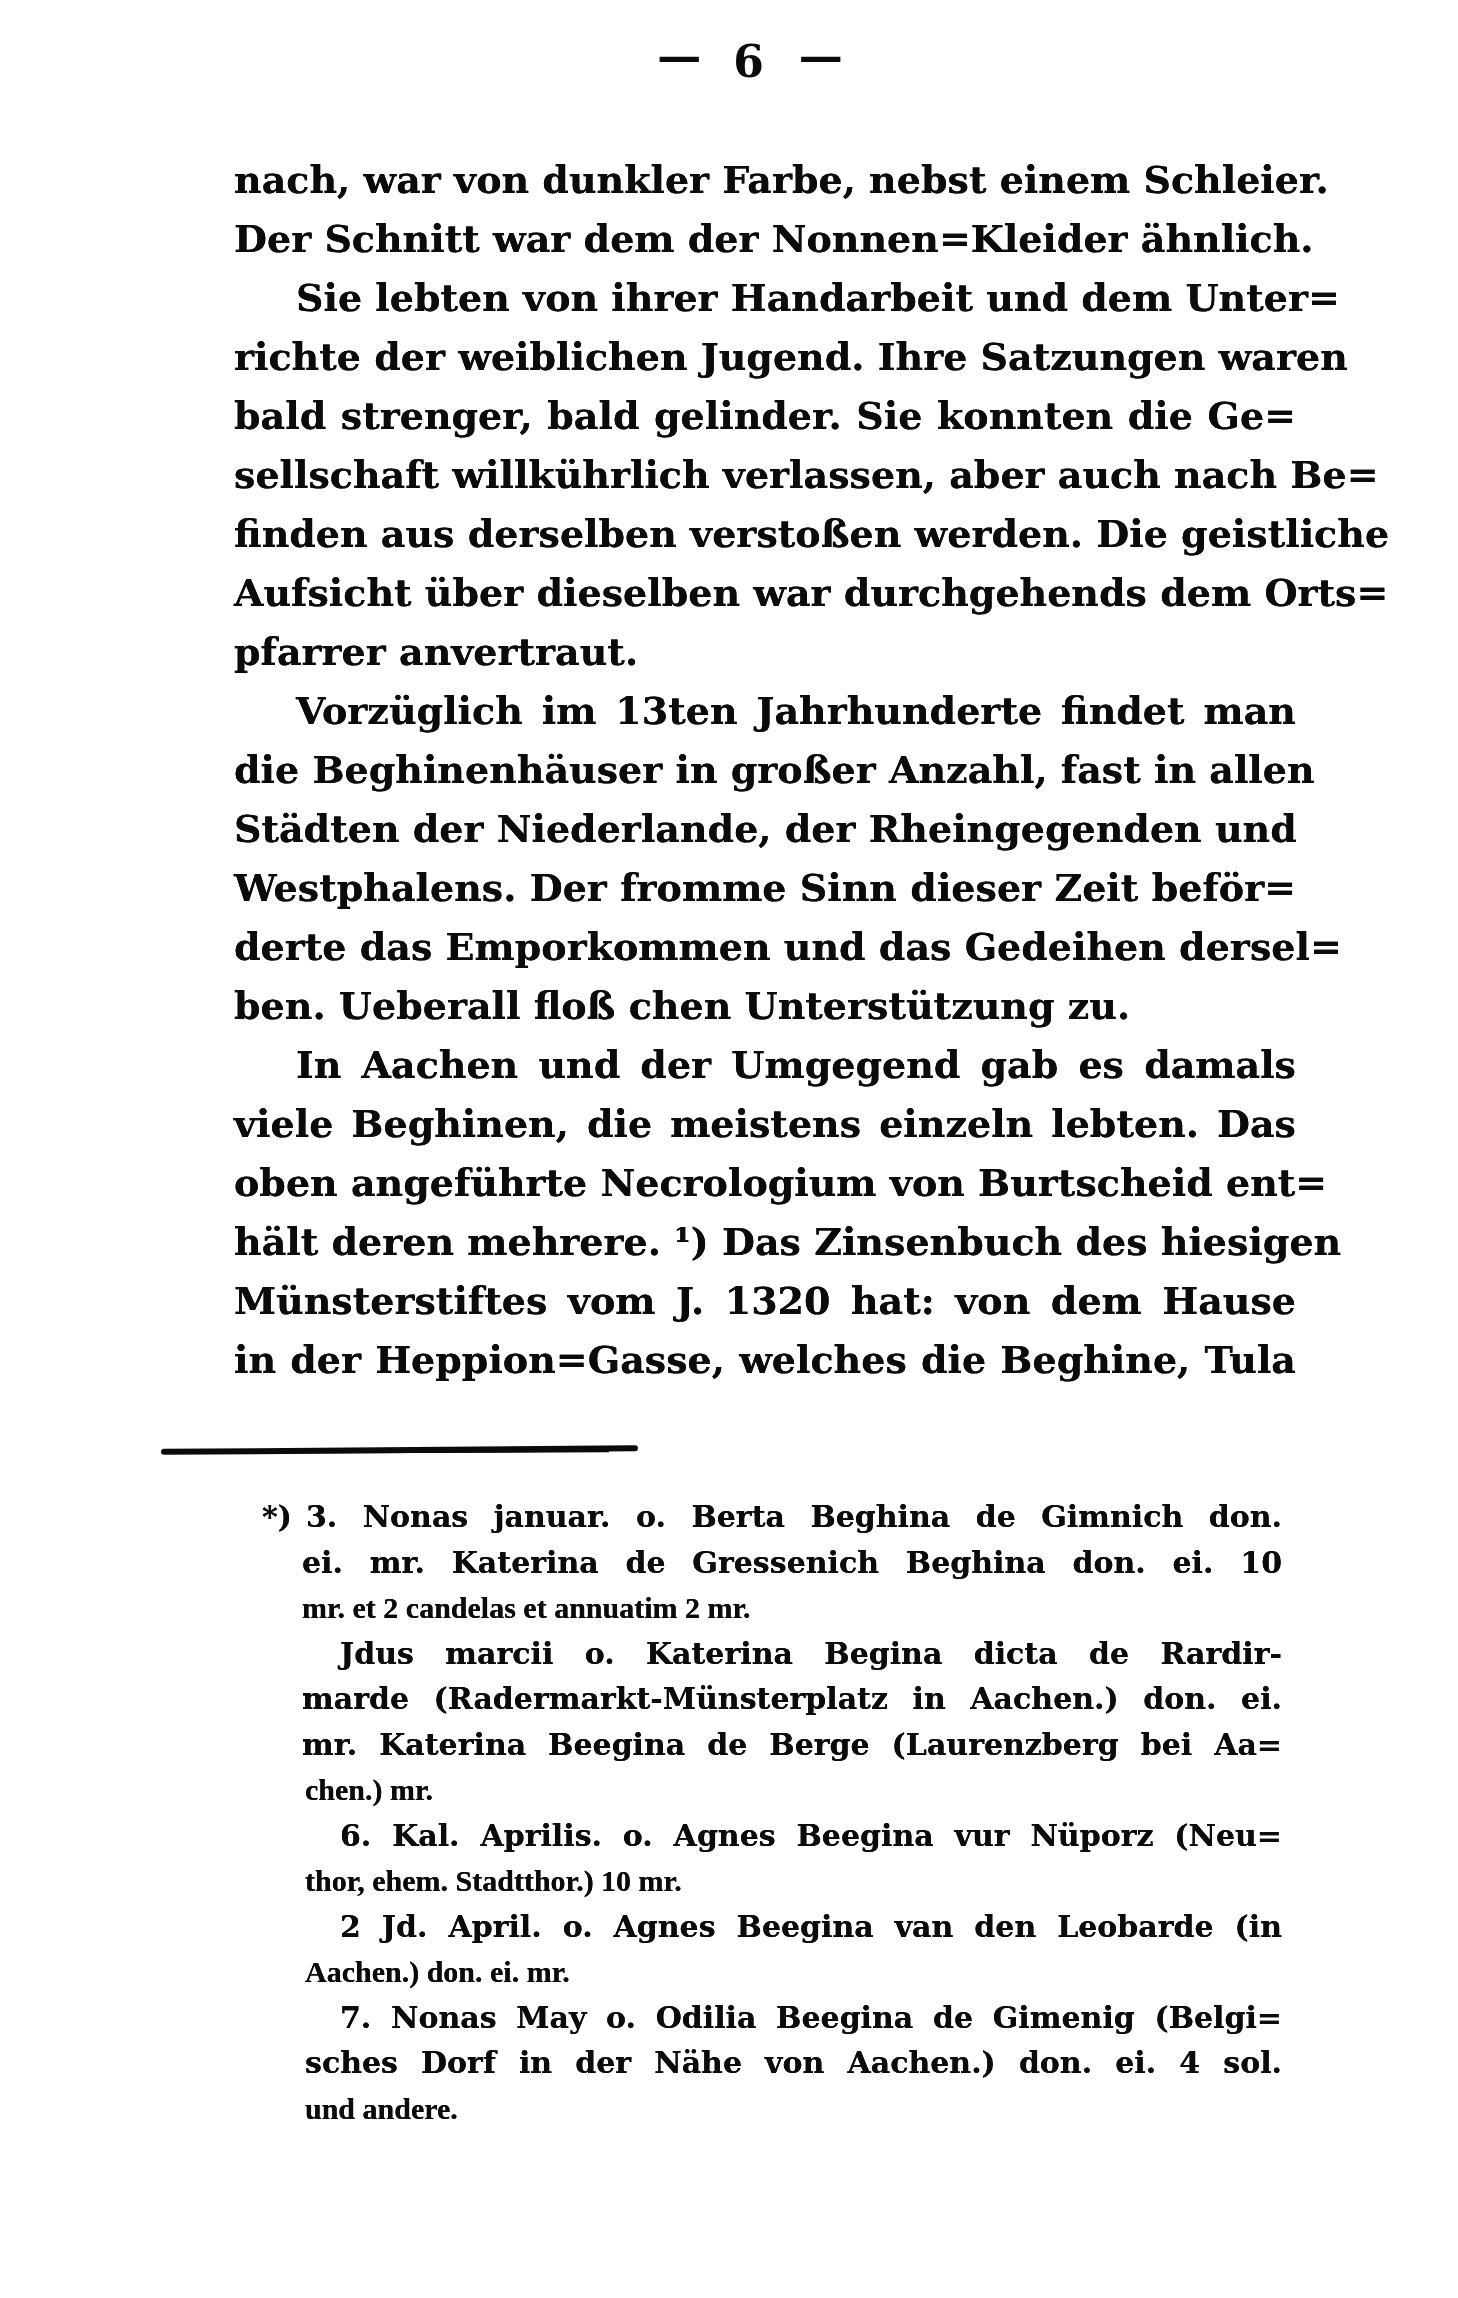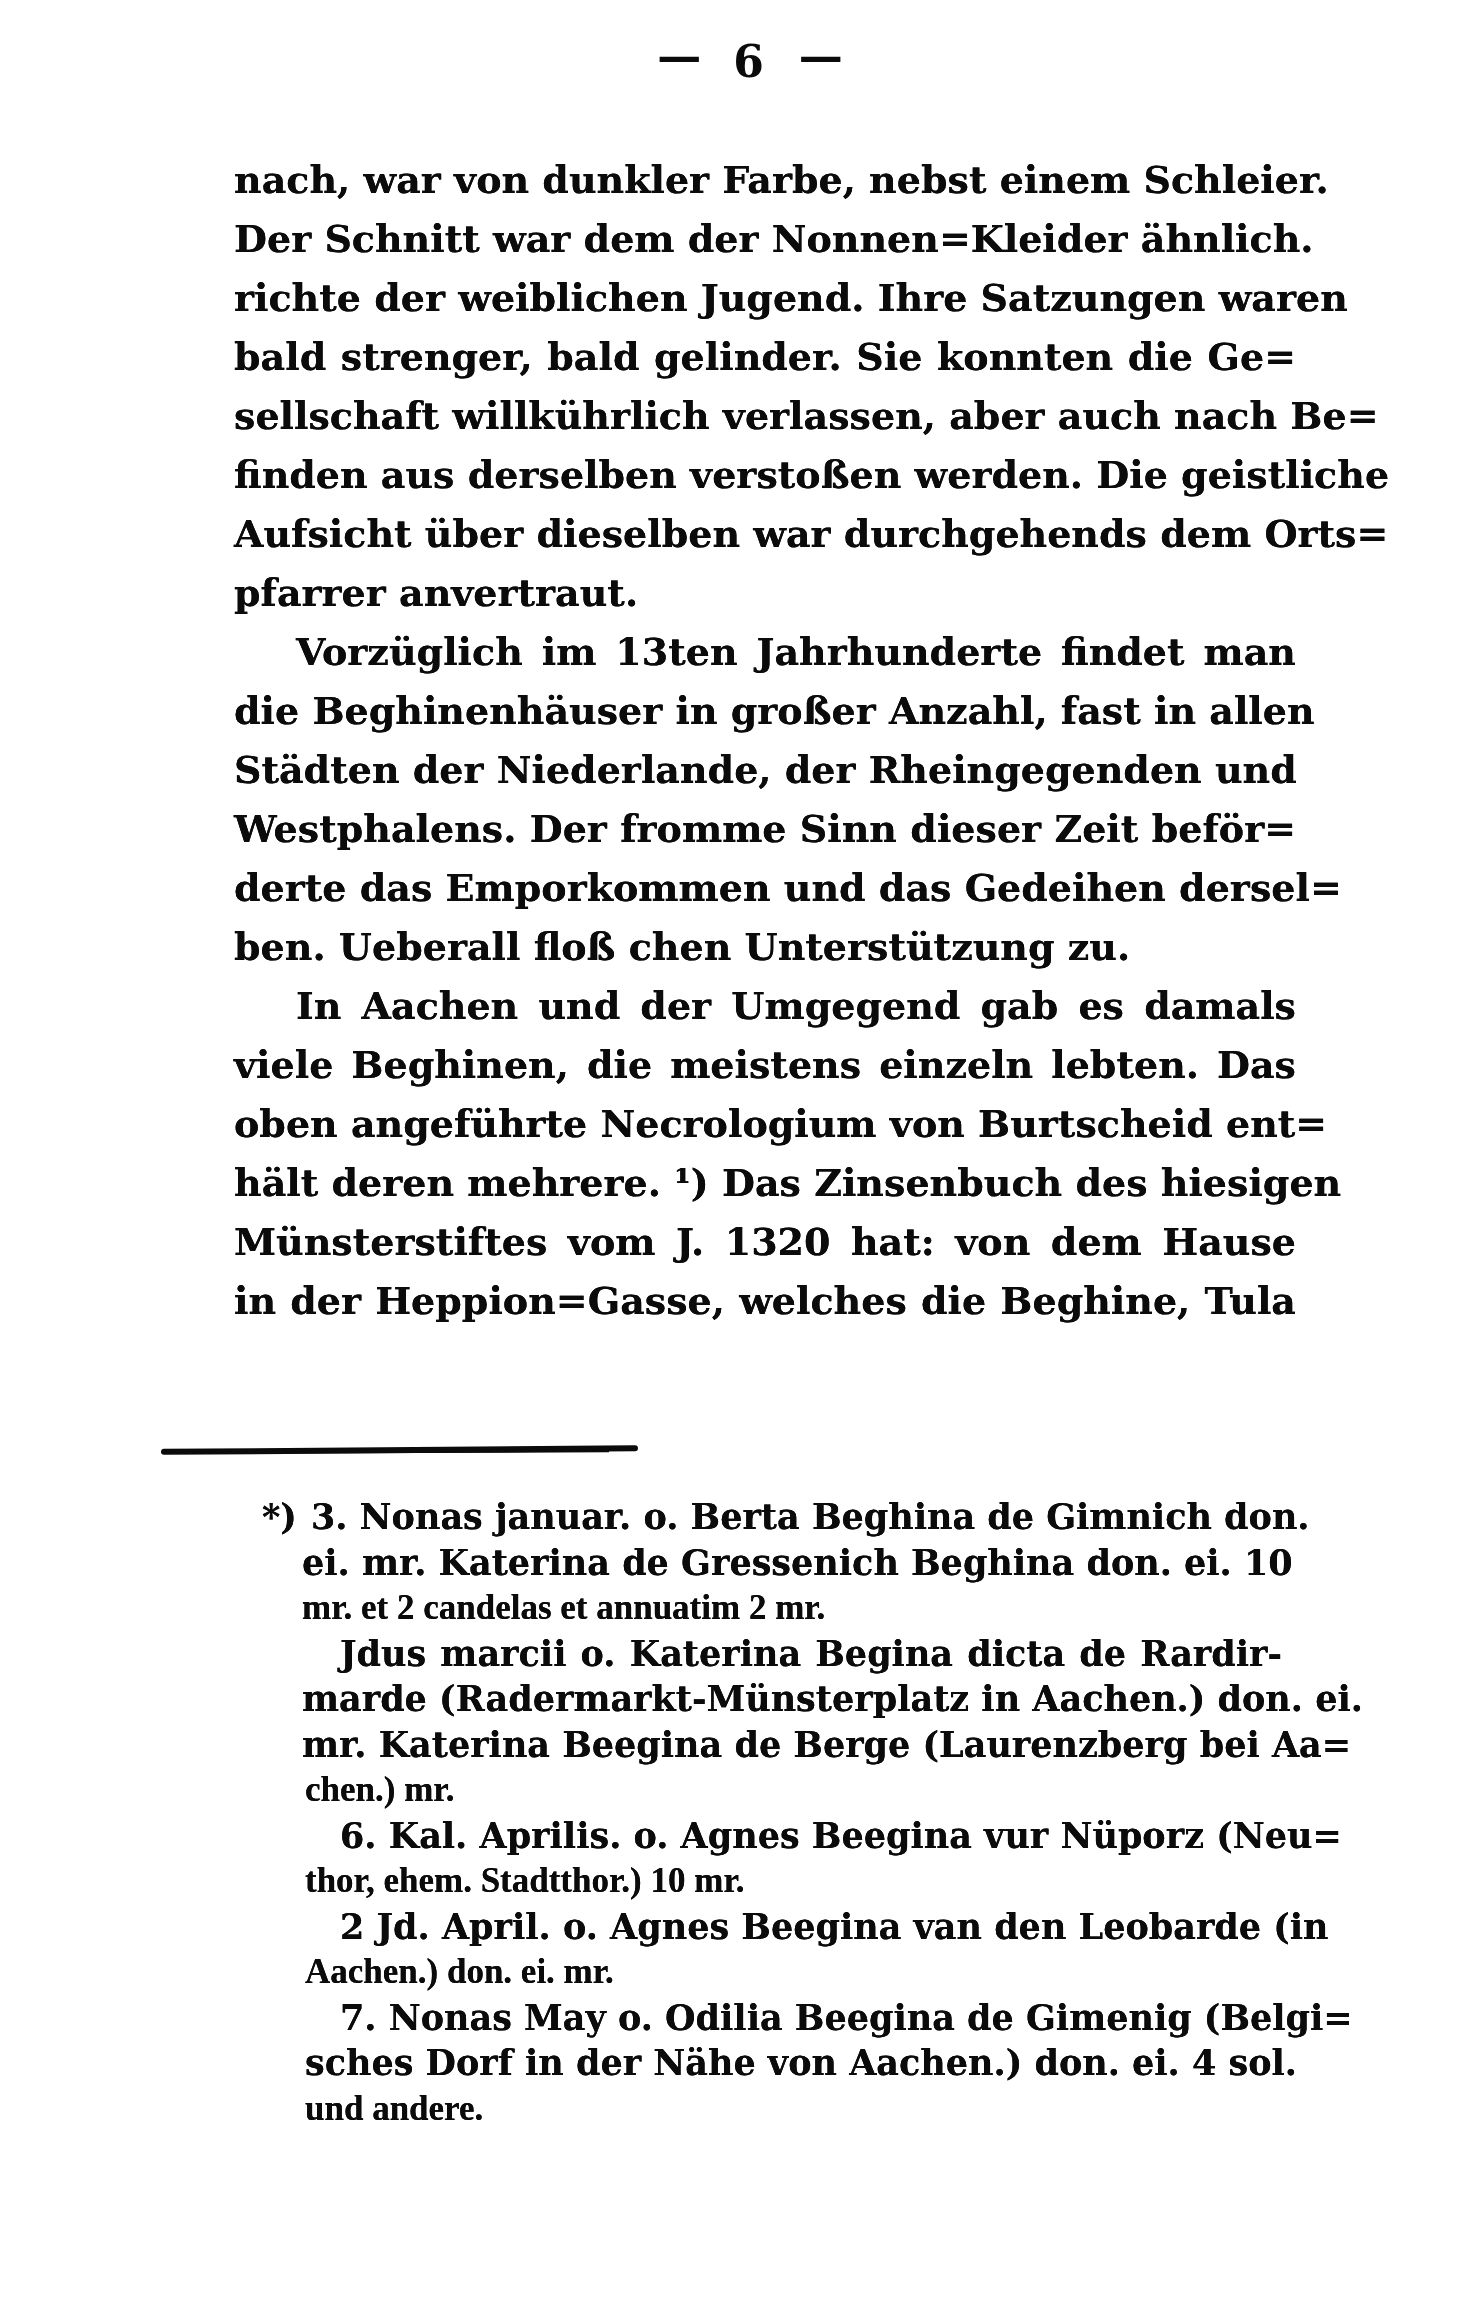--- a/index.html
+++ b/index.html
@@ -44,21 +44,21 @@
     background:#0b0b0b;border-radius:3px;
     transform:rotate(-0.45deg);
   }
   .rule:after{
     content:"";position:absolute;left:4%;top:3px;width:90%;height:3px;
     background:#0b0b0b;transform:rotate(0.25deg);
   }
   
   .footnote{
     position:absolute;top:1494px;left:262px;width:1020px;
-    font-size:35px;font-weight:bold;
+    font-size:30px;font-weight:bold;
     text-shadow:0 0 0.5px currentColor;
   }
   .footnote .fl{
     height:45.5px;line-height:45.5px;
     white-space:nowrap;
     text-align:justify;text-align-last:justify;
   }
   .footnote .fl.noj{text-align:left;text-align-last:left;font-family:Liberation Serif, serif;}
   .footnote .fl.p-cont{padding-left:40px;}
   .footnote .fl.p-ind{padding-left:78px;}
@@ -70,20 +70,21 @@
 
 <div class="page">
 
   <div class="pagehead">
     <span class="dash">—</span><span class="num">6</span><span class="dash">—</span>
   </div>
 
   <div class="main">
     <div class="tl">nach, war von dunkler Farbe, nebst einem Schleier.</div>
     <div class="tl">Der Schnitt war dem der Nonnen=Kleider ähnlich.</div>
+    <div class="tl indent">Sie lebten von ihrer Handarbeit und dem Unter=</div>
     <div class="tl">richte der weiblichen Jugend. Ihre Satzungen waren</div>
     <div class="tl">bald strenger, bald gelinder. Sie konnten die Ge=</div>
     <div class="tl">sellschaft willkührlich verlassen, aber auch nach Be=</div>
     <div class="tl">finden aus derselben verstoßen werden. Die geistliche</div>
     <div class="tl">Aufsicht über dieselben war durchgehends dem Orts=</div>
     <div class="tl noj">pfarrer anvertraut.</div>
     <div class="tl indent">Vorzüglich im 13ten Jahrhunderte findet man</div>
     <div class="tl">die Beghinenhäuser in großer Anzahl, fast in allen</div>
     <div class="tl">Städten der Niederlande, der Rheingegenden und</div>
     <div class="tl">Westphalens. Der fromme Sinn dieser Zeit beför=</div>

